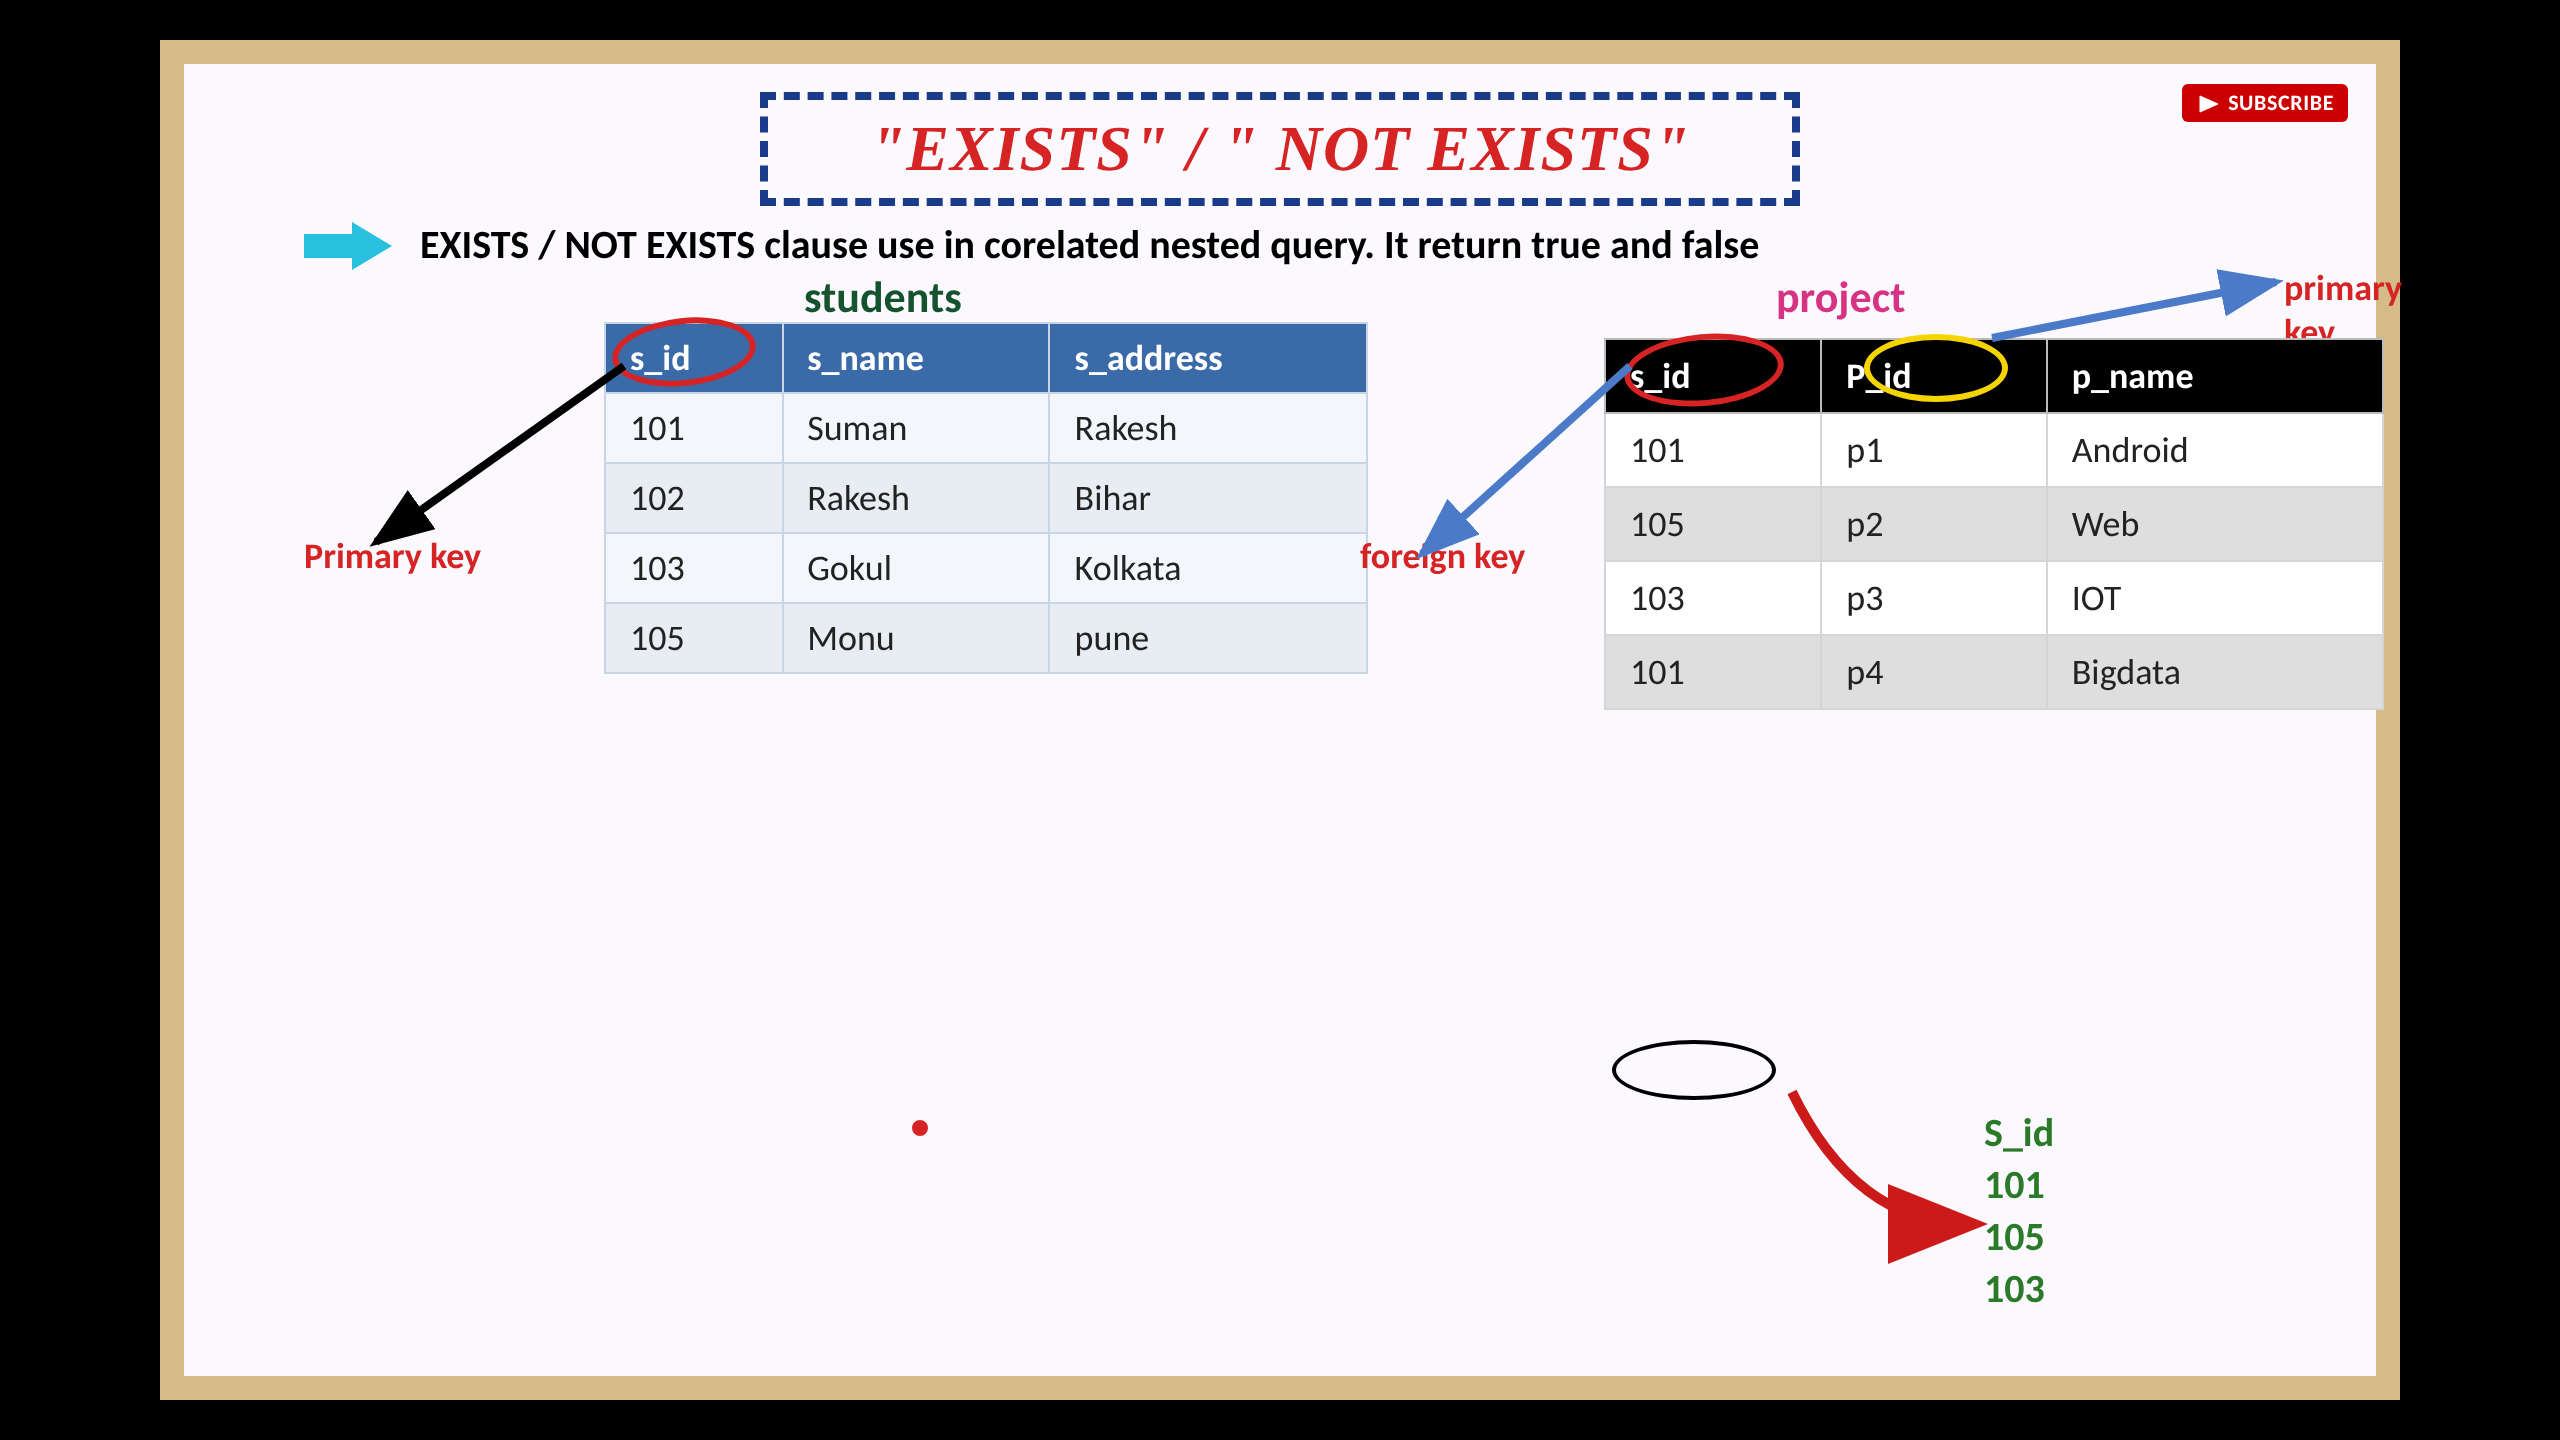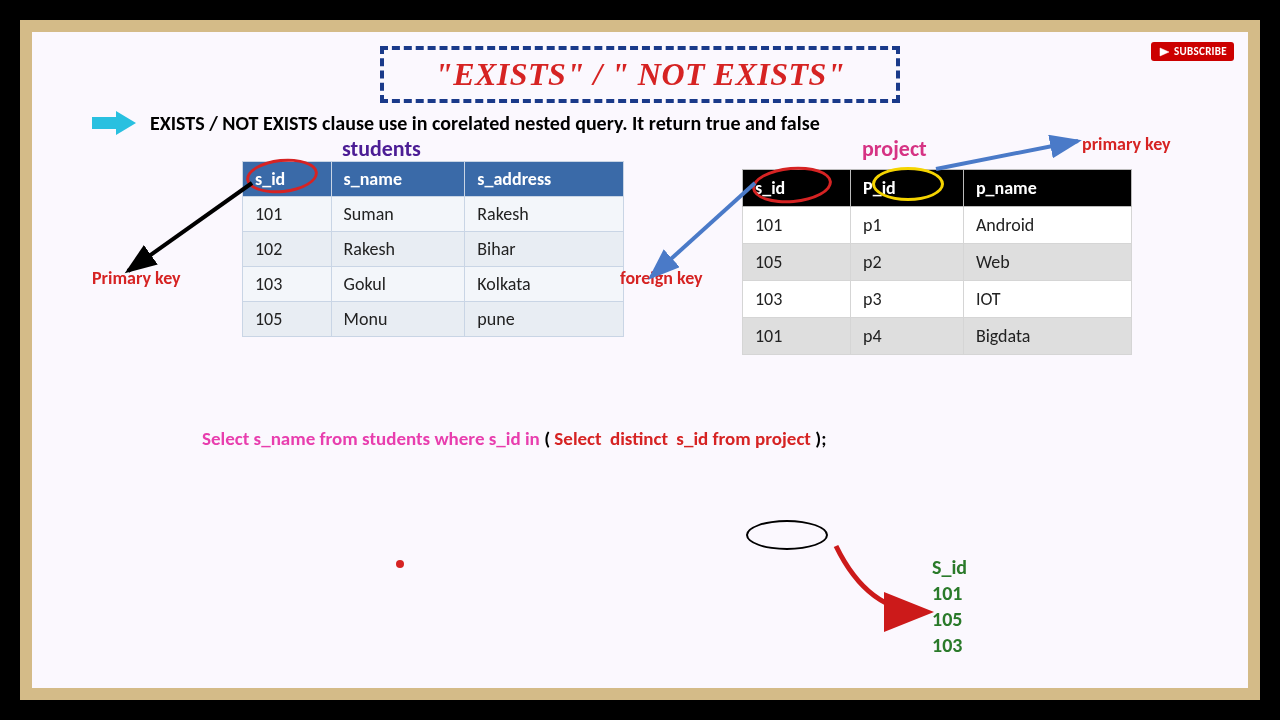--- a/index.html
+++ b/index.html
@@ -4,21 +4,21 @@
 <style>
   * { box-sizing: border-box; margin: 0; padding: 0; }
   body {
     width: 1280px; height: 720px;
     background: #000;
     font-family: Calibri, Arial, sans-serif;
     display: flex; align-items: center; justify-content: center;
     overflow: hidden;
   }
   .frame {
-    width: 1240px; height: 680px;
+    width: 1120px; height: 680px;
     background: #d4bb88;
     padding: 12px;
     position: relative;
   }
   .slide {
     width: 100%; height: 100%;
     background: #fbf8fe;
     position: relative;
     padding: 14px 20px;
   }
@@ -58,22 +58,22 @@
   }
   .tables-wrap {
     position: relative;
     height: 280px;
     margin-top: 2px;
   }
   .tbl-label {
     font-size: 22px; font-weight: bold;
     position: absolute;
   }
-  .lbl-students { color: #4c1d95; left: 290px; top: -2px; }
-  .lbl-project { color: #d63384; left: 810px; top: -2px; }
+  .lbl-students { color: #14532d; left: 290px; top: -2px; }
+  .lbl-project { color: #d63384; left: 776px; top: -2px; }
   .lbl-pk-right { color: #d62323; font-size: 18px; left: 1030px; top: -4px; }
   .lbl-pk-left  { color: #d62323; font-size: 18px; left: 40px; top: 130px; position:absolute; font-weight:bold;}
   .lbl-fk { color: #d62323; font-size: 18px; left: 568px; top: 130px; position:absolute; font-weight:bold;}
 
   table {
     border-collapse: collapse;
     position: absolute;
     font-size: 18px;
     background: #fff;
   }
@@ -265,28 +265,20 @@
         <defs>
             <marker id="ah3" markerWidth="10" markerHeight="10" refX="7" refY="3" orient="auto">
               <path d="M0,0 L8,3 L0,6 Z" fill="#4a7ac8"></path>
             </marker>
           </defs>
         <line x1="4" y1="36" x2="146" y2="8" stroke="#4a7ac8" stroke-width="4" marker-end="url(#ah3)"></line>
       </svg>
     </div>
 
 
-    <div class="query-row">
-      <span class="q-pink">Select  s_name from students where s_id in</span>
-      <span class="q-black">(</span>
-      <span class="q-red">Select</span>
-      <span class="q-red" style="padding:0 4px;">distinct</span>
-      <span class="q-red">s_id from project</span>
-      <span class="q-black">);</span>
-    </div>
 
     <div class="distinct-circle" style="left:714px; top:488px; width:82px; height:30px;"></div>
     <div class="pointer-dot" style="left:364px; top:528px;"></div>
 
     <svg class="svg-arrow" style="left:796px; top:510px; width:110px; height:90px;" viewBox="0 0 110 90">
       <defs>
           <marker id="ah4" markerWidth="12" markerHeight="12" refX="8" refY="4" orient="auto">
             <path d="M0,0 L10,4 L0,8 Z" fill="#cc1a1a"></path>
           </marker>
         </defs>

